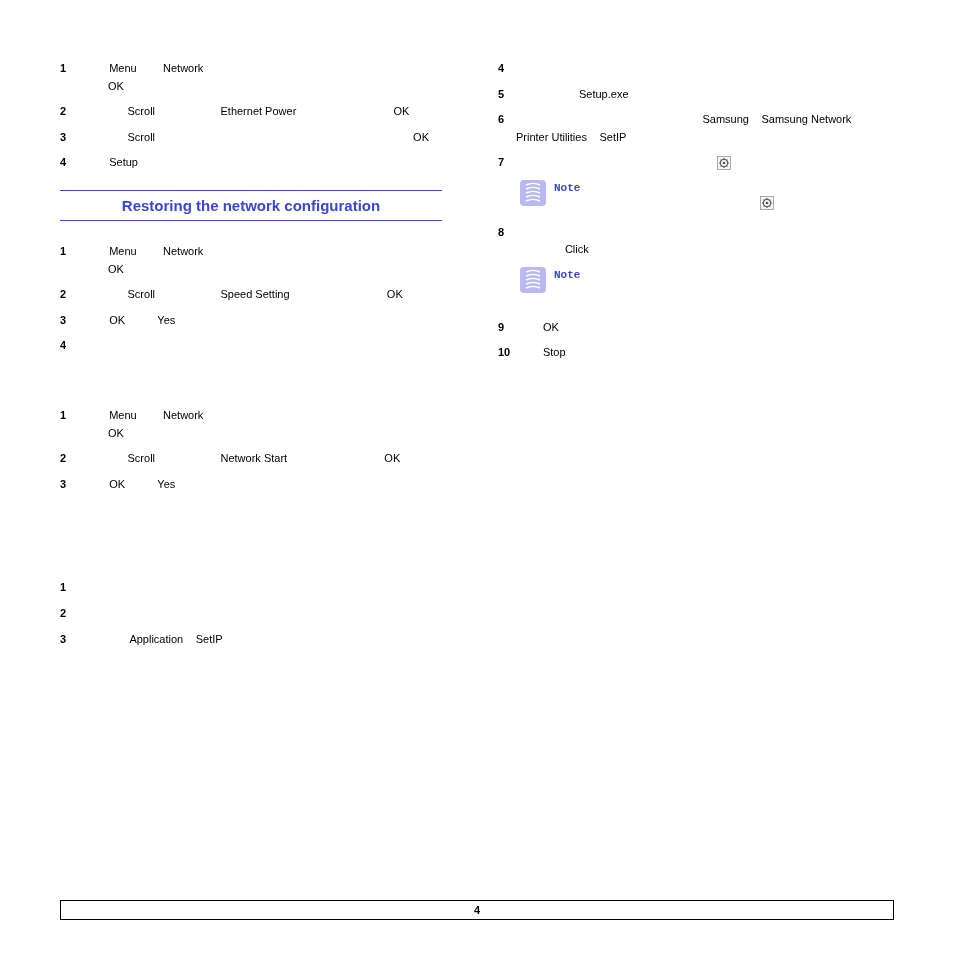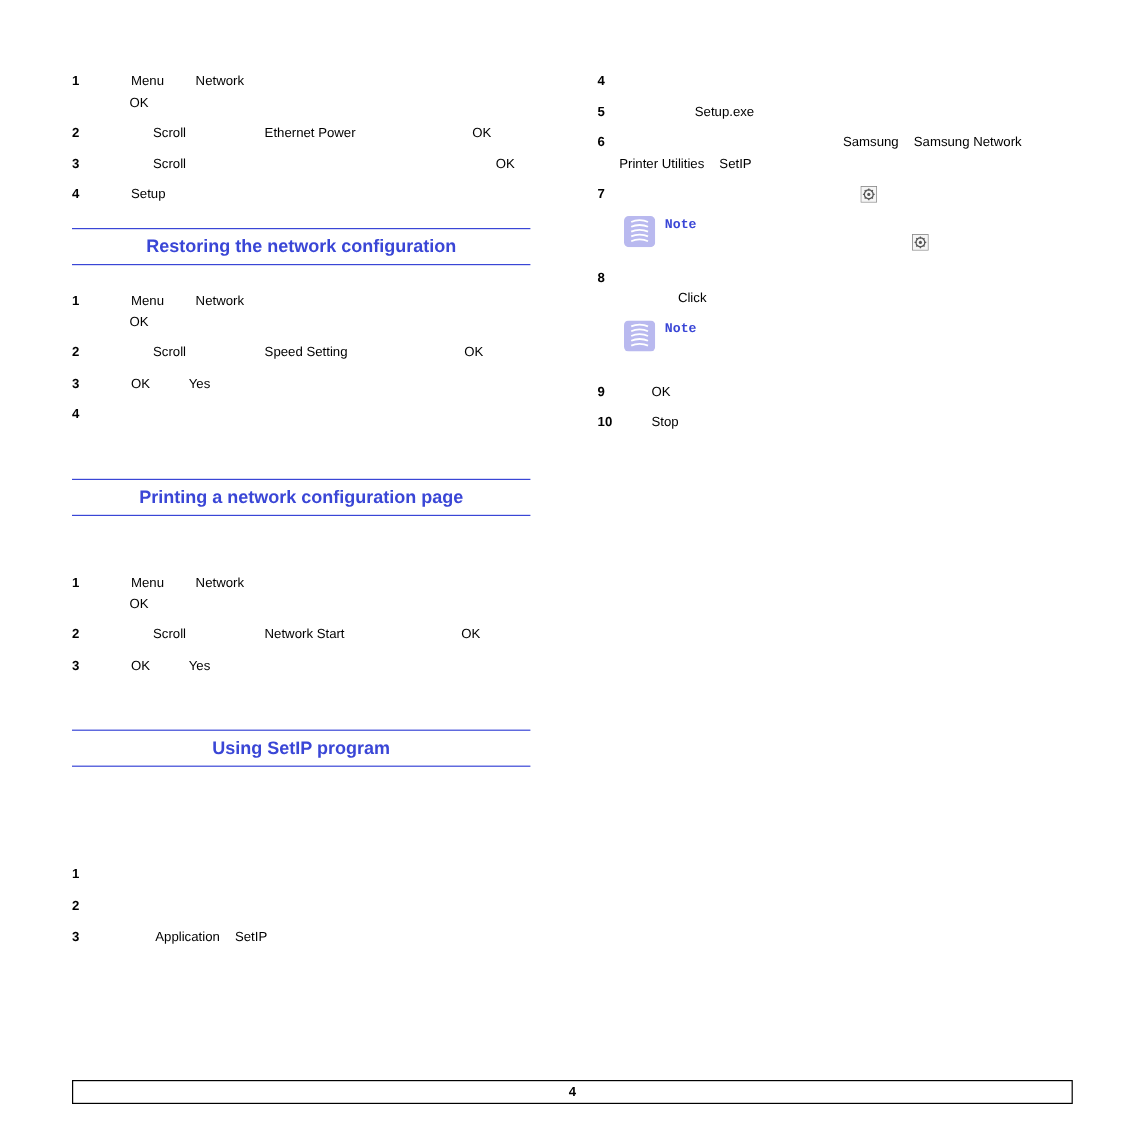--- a/index.html
+++ b/index.html
@@ -141,39 +141,37 @@
             <span class="step-num">3</span>
             <span class="step-body"><span>Press </span><span class="b">OK</span><span> when </span><span class="b">Yes</span><span> appears to restore the network configuration.</span></span>
           </li>
           <li>
             <span class="step-num">4</span>
             <span class="step-body"><span>Power the machine off and back on.</span></span>
           </li>
         </ol>
 
       <div class="gap-lg"></div>
-      <div class="section-heading">Printing a network configuration page</div>
       <div class="intro-space"></div>
       <ol class="steps" id="s3">
           <li>
             <span class="step-num">1</span>
             <span class="step-body"><span>Press </span><span class="b">Menu</span><span> until </span><span class="b">Network</span><span> appears on the bottom line of the display and press </span><span class="b">OK</span><span>.</span></span>
           </li>
           <li>
             <span class="step-num">2</span>
             <span class="step-body"><span>Press the </span><span class="b">Scroll</span><span> buttons until </span><span class="b">Network Start</span><span> appears and press </span><span class="b">OK</span><span>.</span></span>
           </li>
           <li>
             <span class="step-num">3</span>
             <span class="step-body"><span>Press </span><span class="b">OK</span><span> when </span><span class="b">Yes</span><span> appears.</span></span>
           </li>
         </ol>
 
       <div class="gap-lg"></div>
-      <div class="section-heading">Using SetIP program</div>
       <div style="height:60px;"></div>
       <ol class="steps" id="s4">
           <li>
             <span class="step-num">1</span>
             <span class="step-body"><span>Print the network information report.</span></span>
           </li>
           <li>
             <span class="step-num">2</span>
             <span class="step-body"><span>Insert the supplied CD-ROM into your CD-ROM drive.</span></span>
           </li>

